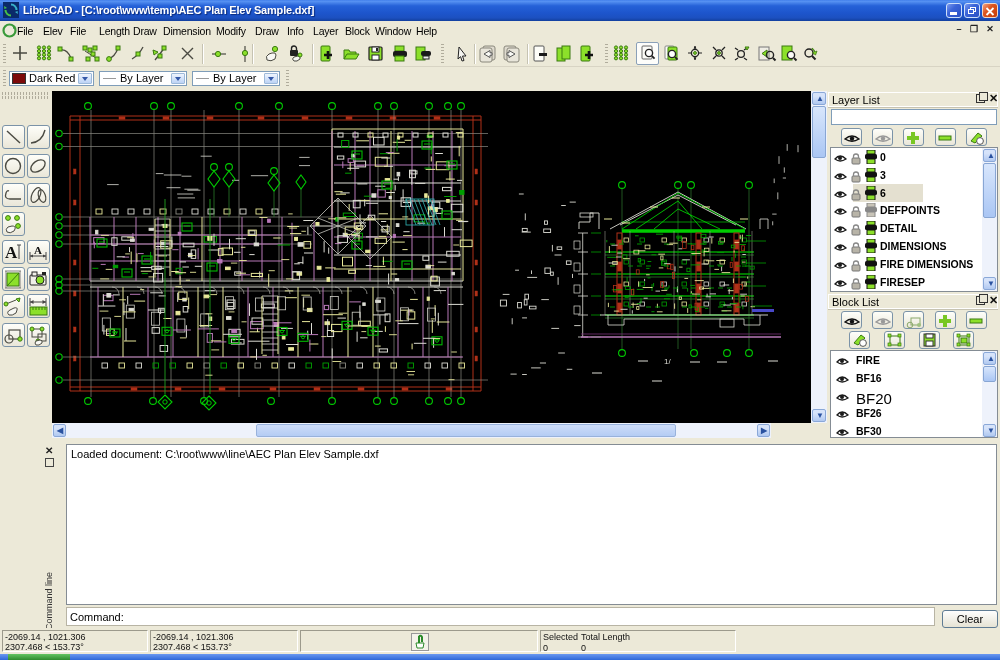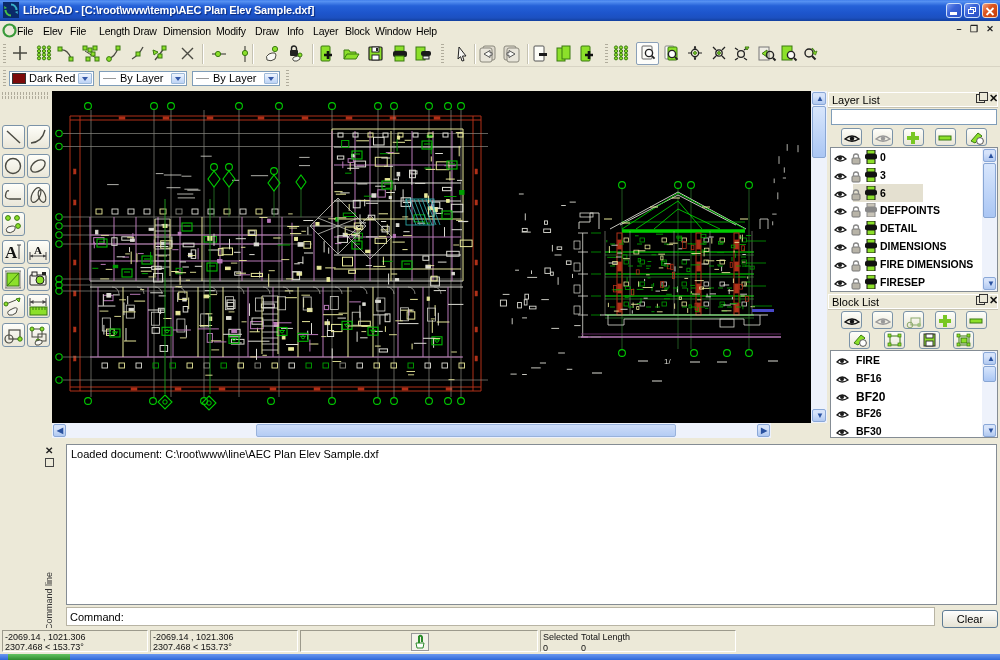--- a/index.html
+++ b/index.html
@@ -1662,21 +1662,21 @@
 <div class="a" style="left:856px;top:354px;font-size:10.5px;font-weight:bold;color:#000">FIRE</div>
 <div class="a" style="left:836px;top:371.8px"><svg width="13" height="13" viewBox="0 0 13 13">
       <path d="M1 7 Q6 1 12 7 Q6 11 1 7 Z" fill="none" stroke="#1a1a1a" stroke-width="1.3"></path>
       <circle cx="6" cy="6" r="2" fill="#1a1a1a"></circle>
     </svg></div>
 <div class="a" style="left:856px;top:372px;font-size:10.5px;font-weight:bold;color:#000">BF16</div>
 <div class="a" style="left:836px;top:389.6px"><svg width="13" height="13" viewBox="0 0 13 13">
       <path d="M1 7 Q6 1 12 7 Q6 11 1 7 Z" fill="none" stroke="#1a1a1a" stroke-width="1.3"></path>
       <circle cx="6" cy="6" r="2" fill="#1a1a1a"></circle>
     </svg></div>
-<div class="a" style="left:856px;top:390px;font-size:12px;font-weight:bold;color:#000">BF20</div>
+<div class="a" style="left:856px;top:390px;font-size:15px;font-weight:normal;color:#000">BF20</div>
 <div class="a" style="left:836px;top:407.4px"><svg width="13" height="13" viewBox="0 0 13 13">
       <path d="M1 7 Q6 1 12 7 Q6 11 1 7 Z" fill="none" stroke="#1a1a1a" stroke-width="1.3"></path>
       <circle cx="6" cy="6" r="2" fill="#1a1a1a"></circle>
     </svg></div>
 <div class="a" style="left:856px;top:407px;font-size:10.5px;font-weight:bold;color:#000">BF26</div>
 <div class="a" style="left:836px;top:425.2px"><svg width="13" height="13" viewBox="0 0 13 13">
       <path d="M1 7 Q6 1 12 7 Q6 11 1 7 Z" fill="none" stroke="#1a1a1a" stroke-width="1.3"></path>
       <circle cx="6" cy="6" r="2" fill="#1a1a1a"></circle>
     </svg></div>
 <div class="a" style="left:856px;top:425px;font-size:10.5px;font-weight:bold;color:#000">BF30</div>

